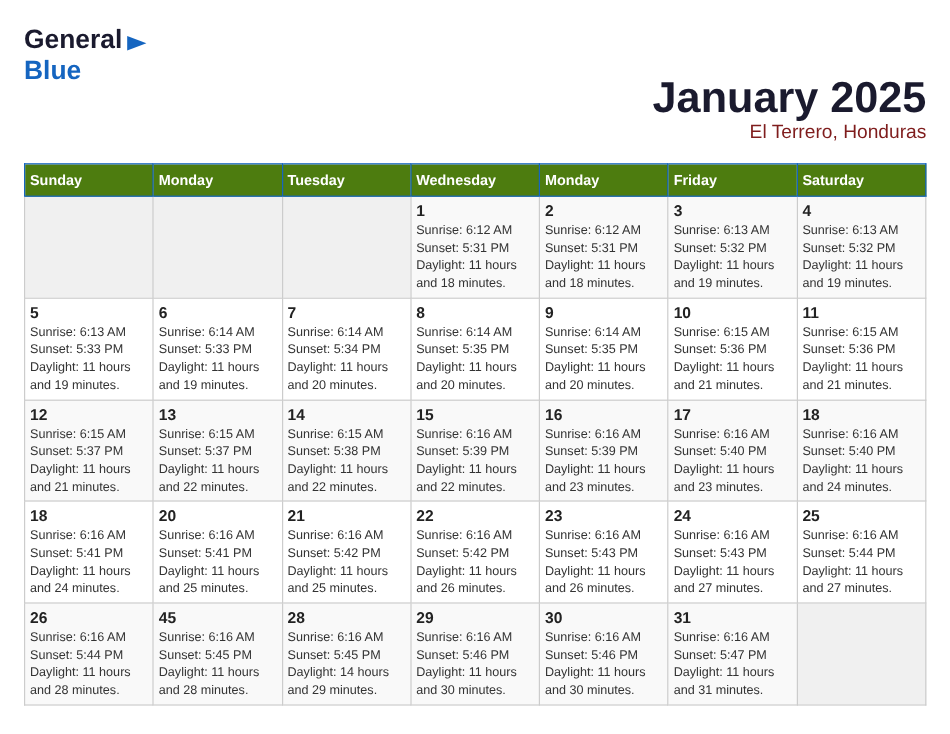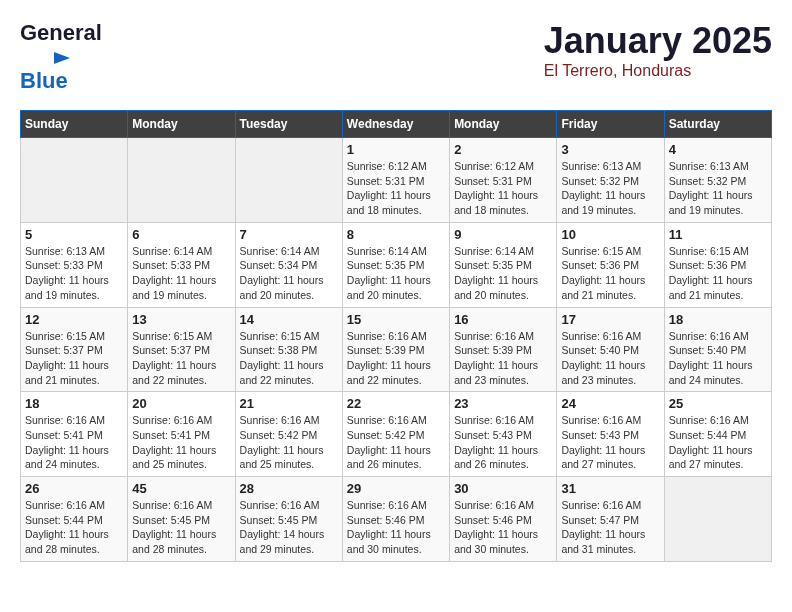--- a/index.html
+++ b/index.html
@@ -16,42 +16,43 @@
       align-items: flex-start;
       margin-bottom: 16px;
     }
     .logo {
       display: flex;
       flex-direction: column;
       align-items: flex-start;
     }
     .logo-line {
       display: flex;
-      align-items: center;
-      flex-direction: column;
+      align-items: flex-end;
     }
     .title-block {
+      text-align: right;
+      margin-top: 40px;
     }
     .title-block h1 {
       font-size: 36px;
       font-weight: bold;
       color: #1a1a2e;
     }
     .title-block h2 {
       font-size: 16px;
       color: #7f1d1d;
       font-weight: normal;
     }
     .calendar {
       width: 100%;
       border-collapse: collapse;
       font-size: 11px;
     }
     .calendar thead tr th {
-      background: #404040;
+      background: #4d7c0f;
       color: #fff;
       padding: 6px 4px;
       text-align: left;
       font-size: 12px;
       font-weight: bold;
       border: 1px solid #1565c0;
     }
     .calendar tbody tr td {
       border: 1px solid #ccc;
       vertical-align: top;

